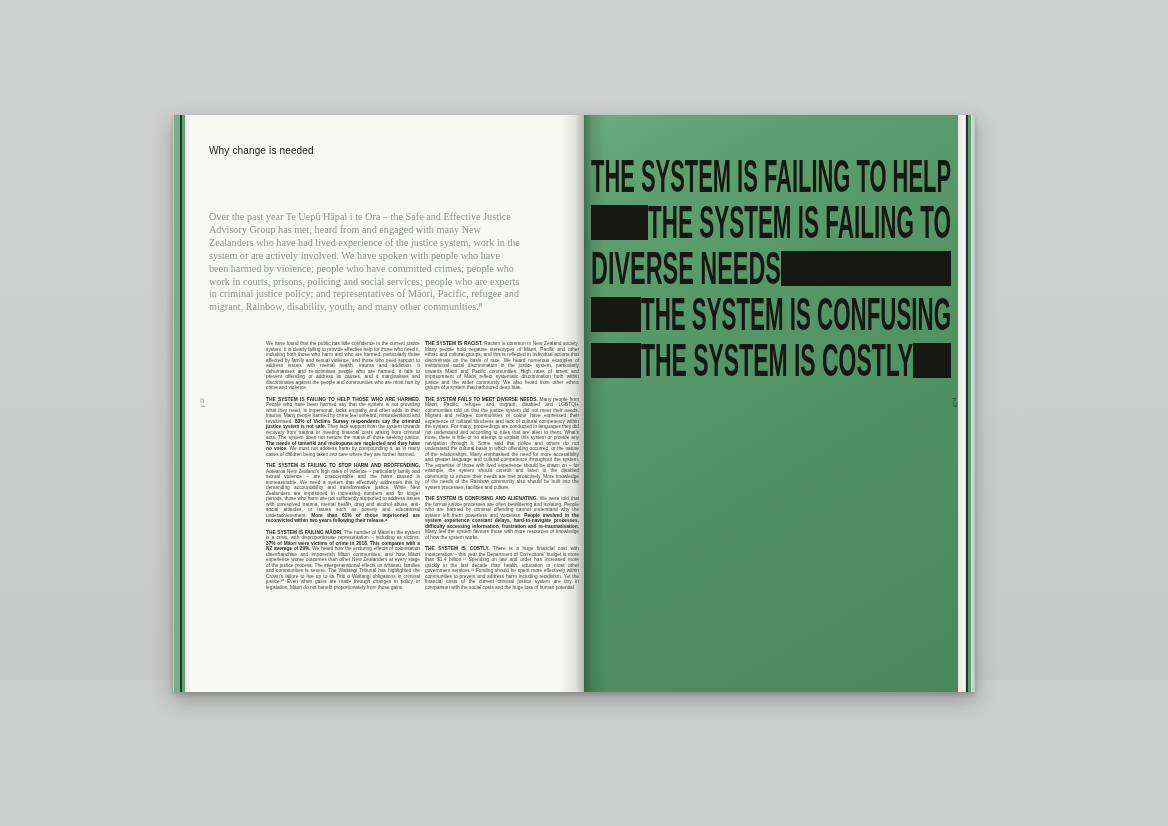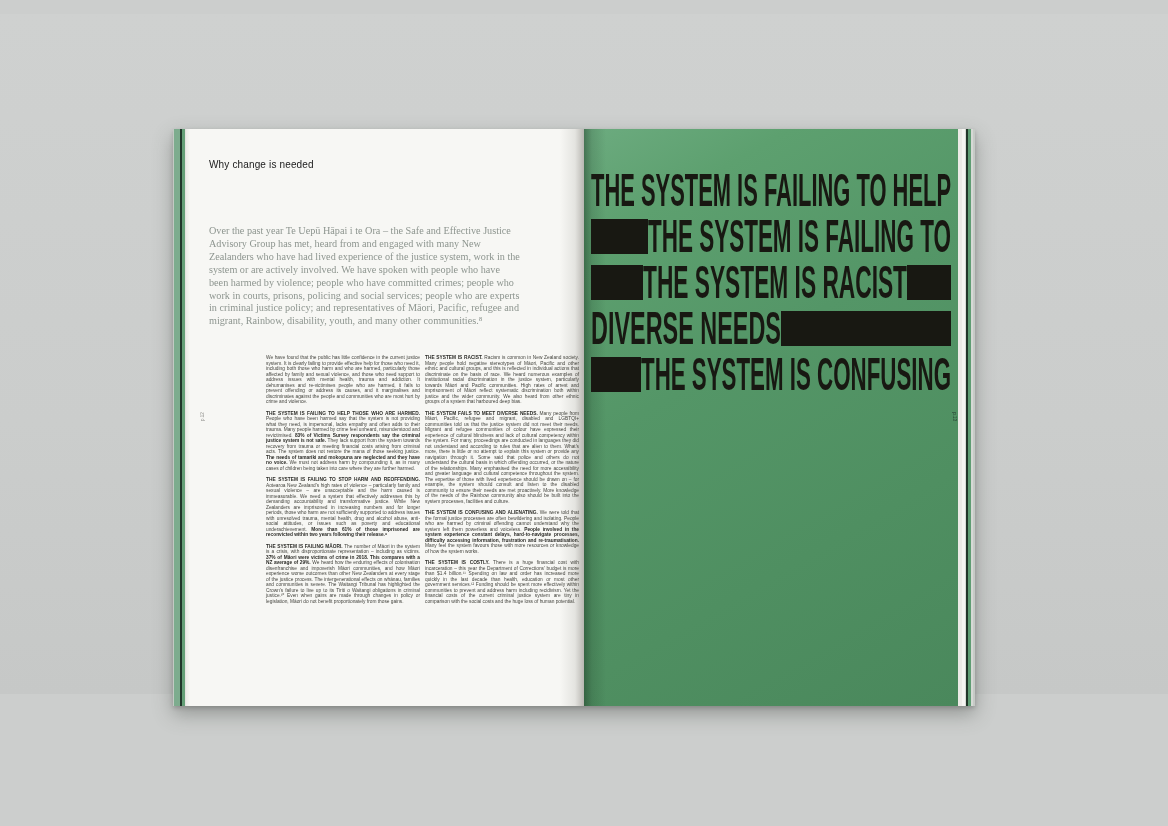--- a/index.html
+++ b/index.html
@@ -1,21 +1,21 @@
 <!DOCTYPE html>
 <html><head>
 <meta charset="utf-8">
 <style>
   html,body{margin:0;padding:0;}
   body{
     width:1168px;height:826px;overflow:hidden;
     background:#cccecd;
     font-family:"Liberation Sans",sans-serif;
   }
-  .scene{position:relative;width:1168px;height:680px;background:linear-gradient(180deg,#cfd1d0 0%,#cbcdcc 60%,#c6c8c7 100%);margin-top:14px;}
+  .scene{position:relative;width:1168px;height:680px;background:linear-gradient(180deg,#cfd1d0 0%,#cbcdcc 60%,#c6c8c7 100%);}
   .booklet{
     position:absolute;left:173px;top:115px;width:802px;height:577px;
     display:flex;
     box-shadow:0 8px 18px rgba(80,84,80,.45), 0 2px 4px rgba(0,0,0,.18);
   }
   .edge-left{
     width:13px;height:100%;flex:none;
     background:linear-gradient(to right,#c2cac3 0 1px,#7dac8e 1px 7px,#20352a 7px 9px,#649f77 9px 12px,#e3e3df 12px 13px);
   }
   .edge-right{
@@ -108,37 +108,37 @@
               <text x="0" y="84" textLength="1000" lengthAdjust="spacingAndGlyphs">THE SYSTEM IS FAILING TO HELP</text>
             </svg>
           </div>
           <div class="gp-line">
             <div class="gp-block" style="width: 57px;"></div>
             <svg viewBox="0 0 1000 100" preserveAspectRatio="none" class="gp-svg">
               <text x="0" y="84" textLength="1000" lengthAdjust="spacingAndGlyphs">THE SYSTEM IS FAILING TO</text>
             </svg>
           </div>
           <div class="gp-line">
-            <div class="gp-block" style="width: 52px;"></div>
-            <svg viewBox="0 0 1000 100" preserveAspectRatio="none" class="gp-svg">
-              <text x="0" y="84" textLength="1000" lengthAdjust="spacingAndGlyphs">THE SYSTEM IS RACIST</text>
-            </svg>
-            <div class="gp-block" style="width: 44px;"></div>
-          </div>
-          <div class="gp-line">
             <svg viewBox="0 0 1000 100" preserveAspectRatio="none" class="gp-svg">
               <text x="0" y="84" textLength="1000" lengthAdjust="spacingAndGlyphs">DIVERSE NEEDS</text>
             </svg>
             <div class="gp-block" style="width: 170px;"></div>
           </div>
           <div class="gp-line">
             <div class="gp-block" style="width: 50px;"></div>
             <svg viewBox="0 0 1000 100" preserveAspectRatio="none" class="gp-svg">
               <text x="0" y="84" textLength="1000" lengthAdjust="spacingAndGlyphs">THE SYSTEM IS CONFUSING</text>
             </svg>
           </div>
+          <div class="gp-line">
+            <div class="gp-block" style="width: 50px;"></div>
+            <svg viewBox="0 0 1000 100" preserveAspectRatio="none" class="gp-svg">
+              <text x="0" y="84" textLength="1000" lengthAdjust="spacingAndGlyphs">THE SYSTEM IS COSTLY</text>
+            </svg>
+            <div class="gp-block" style="width: 38px;"></div>
+          </div>
         </div>
       <div class="rp-marker">p.13</div>
     </div>
 
     <div class="edge-right"></div>
   </div>
 </div>
 
 </body></html>

